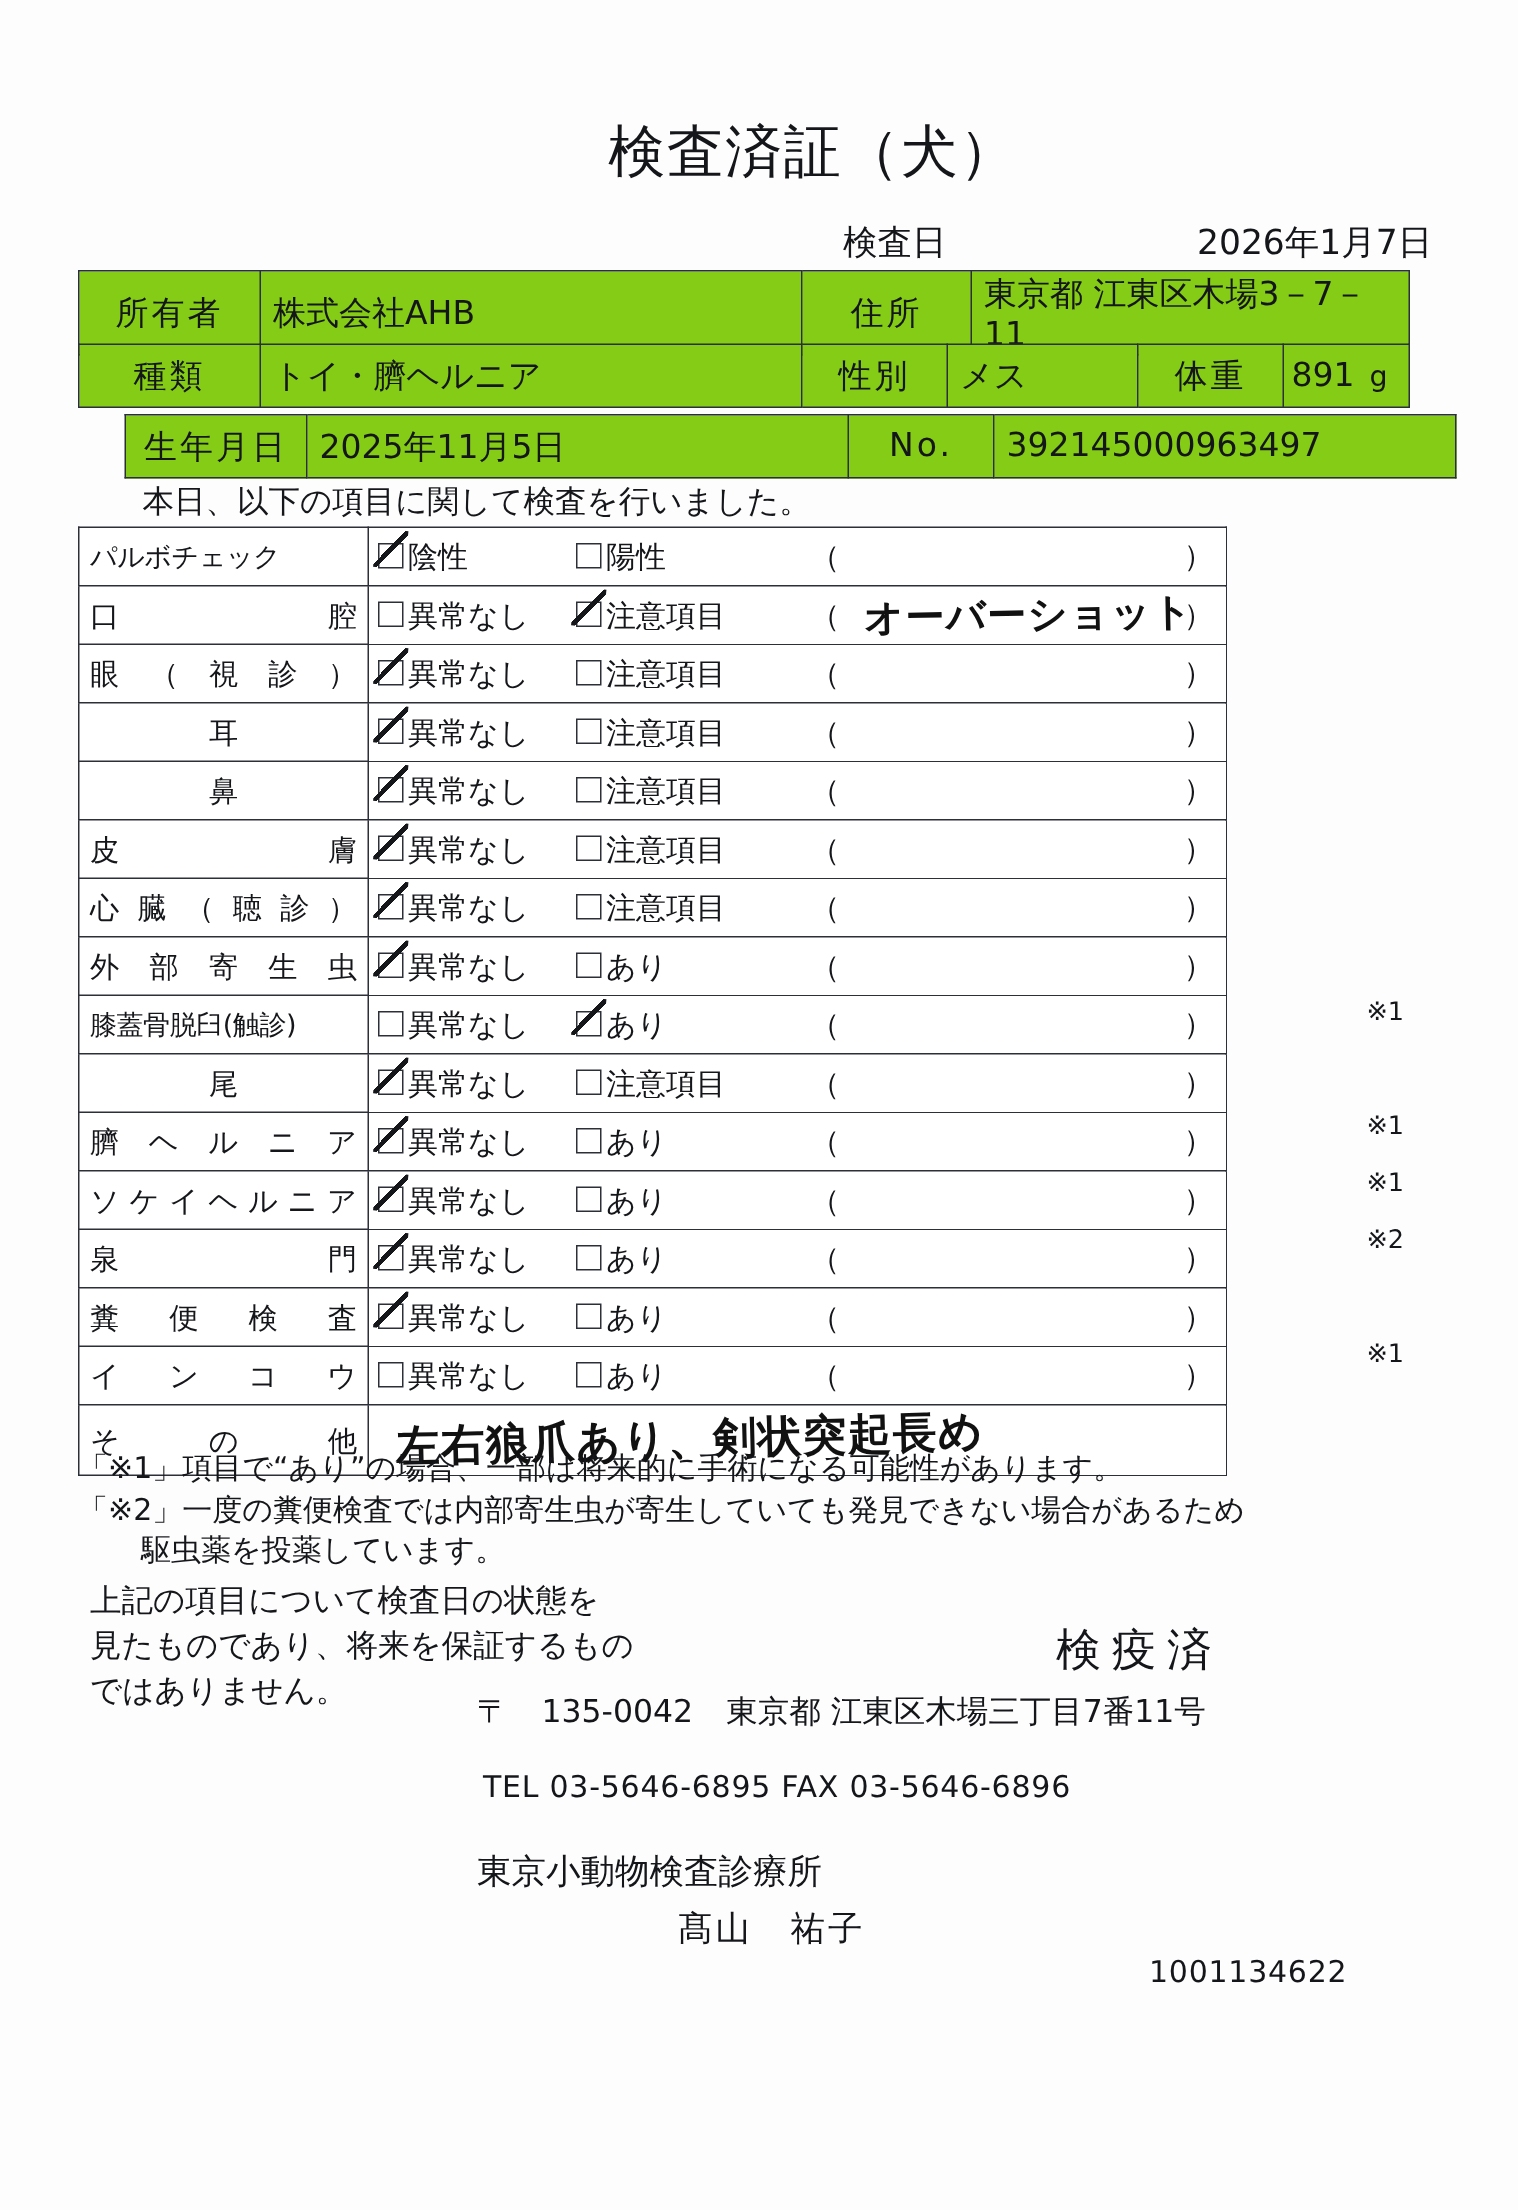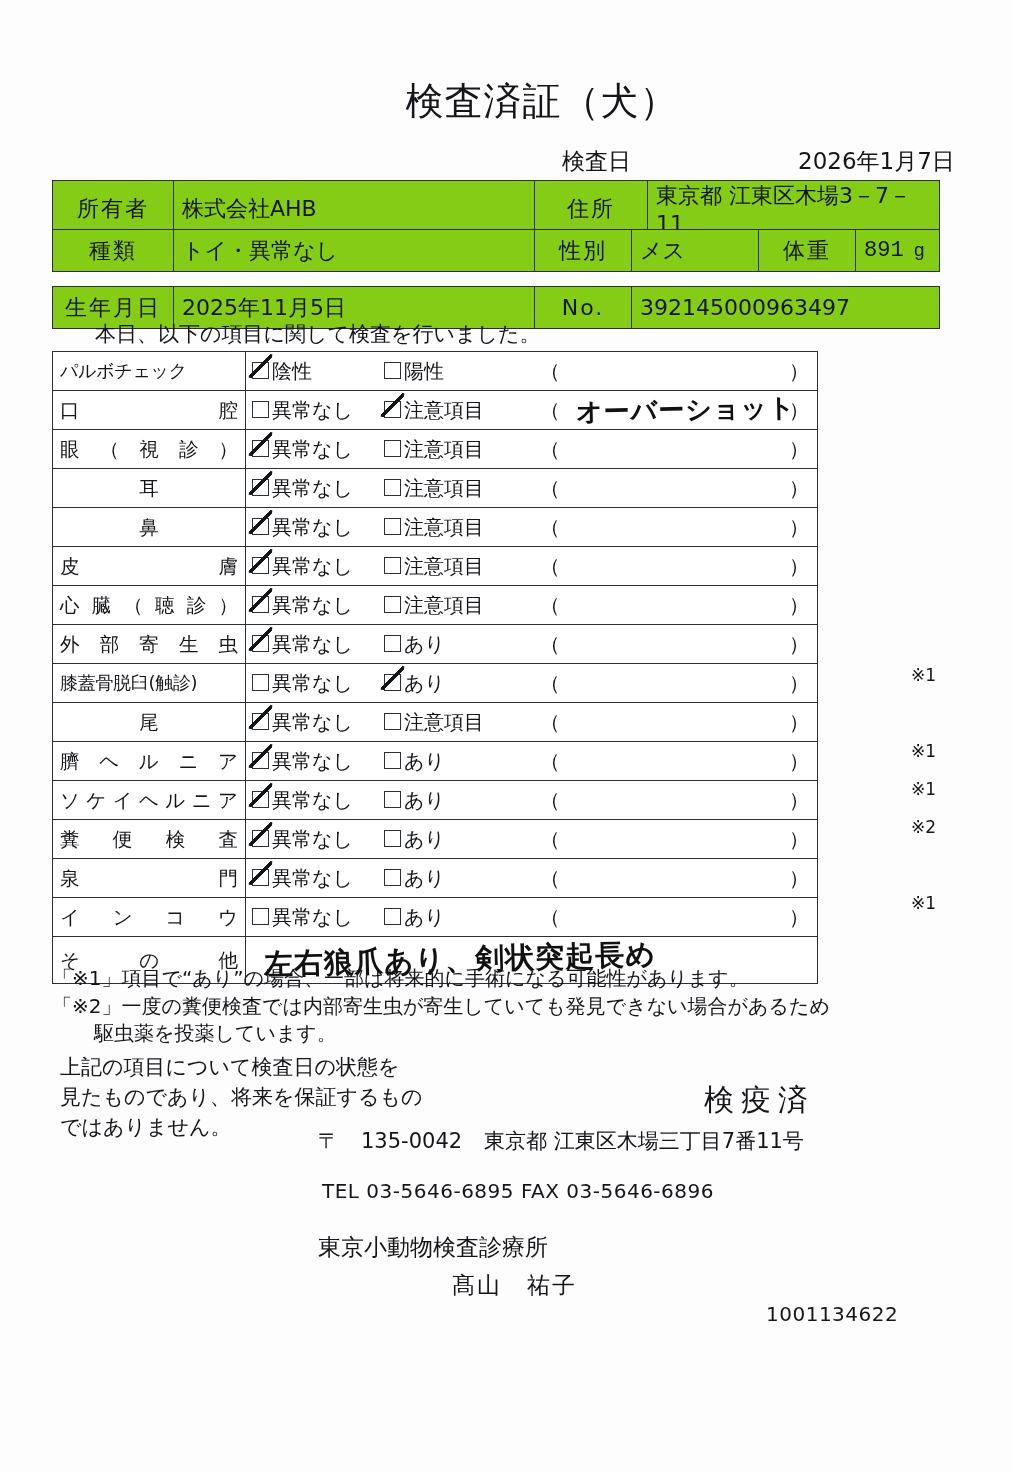--- a/index.html
+++ b/index.html
@@ -78,29 +78,28 @@
   }
   .lbl-cell {
     text-align: center;
     letter-spacing: 2px;
   }
   .val-cell { text-align: left; }
   .val-right { text-align: right; }
 
   #tbl-owner { top: 180px; }
   #tbl-breed { top: 229px; }
-  #tbl-birth { top: 286px; }
+  #tbl-birth { top: 276px; margin-left: 31px; }
 
   .weight-wrap {
     display: flex;
     justify-content: flex-end;
     align-items: baseline;
     gap: 10px;
     padding-right: 6px;
-    font-family: Liberation Mono, monospace;
   }
   .weight-unit { font-size: 19px; }
 
   
   .intro-line {
     position: absolute;
     left: 54px;
     top: 320px;
     font-size: 21px;
     color: #15161a;
@@ -316,21 +315,21 @@
       <td class="lbl-cell" style="width:96px">住所</td>
       <td class="val-cell">東京都 江東区木場3－7－11</td>
     </tr>
   </tbody>
     </table>
 
   <table class="info-table" id="tbl-breed">
     <tbody>
         <tr>
       <td class="lbl-cell" style="width:104px">種類</td>
-      <td class="val-cell" style="width:344px">トイ・異常なし</td>
+      <td class="val-cell" style="width:344px">トイ・臍ヘルニア</td>
       <td class="lbl-cell" style="width:80px">性別</td>
       <td class="val-cell" style="width:110px">メス</td>
       <td class="lbl-cell" style="width:80px">体重</td>
       <td class="val-right">
         <div class="weight-wrap">
           <span>891</span>
           <span class="weight-unit">g</span>
         </div>
       </td>
     </tr>
@@ -394,25 +393,25 @@
         </tr>
         <tr>
           <td class="row-label">臍ヘルニア</td>
           <td class="row-body"><span class="opt first"><span class="box checked"></span><span>異常なし</span></span><span class="opt second"><span class="box"></span><span>あり</span></span><span class="paren-open">（</span><span class="paren-close">）</span></td>
         </tr>
         <tr>
           <td class="row-label">ソケイヘルニア</td>
           <td class="row-body"><span class="opt first"><span class="box checked"></span><span>異常なし</span></span><span class="opt second"><span class="box"></span><span>あり</span></span><span class="paren-open">（</span><span class="paren-close">）</span></td>
         </tr>
         <tr>
+          <td class="row-label">泉門</td>
+          <td class="row-body"><span class="opt first"><span class="box checked"></span><span>異常なし</span></span><span class="opt second"><span class="box"></span><span>あり</span></span><span class="paren-open">（</span><span class="paren-close">）</span></td>
+        </tr>
+        <tr>
           <td class="row-label">糞便検査</td>
-          <td class="row-body"><span class="opt first"><span class="box checked"></span><span>異常なし</span></span><span class="opt second"><span class="box"></span><span>あり</span></span><span class="paren-open">（</span><span class="paren-close">）</span></td>
-        </tr>
-        <tr>
-          <td class="row-label">泉門</td>
           <td class="row-body"><span class="opt first"><span class="box checked"></span><span>異常なし</span></span><span class="opt second"><span class="box"></span><span>あり</span></span><span class="paren-open">（</span><span class="paren-close">）</span></td>
         </tr>
         <tr>
           <td class="row-label">インコウ</td>
           <td class="row-body"><span class="opt first"><span class="box"></span><span>異常なし</span></span><span class="opt second"><span class="box"></span><span>あり</span></span><span class="paren-open">（</span><span class="paren-close">）</span></td>
         </tr>
         <tr>
           <td class="row-label row-other">その他</td>
           <td class="row-body row-other">
             <span class="hand-other">左右狼爪あり、剣状突起長め</span>

